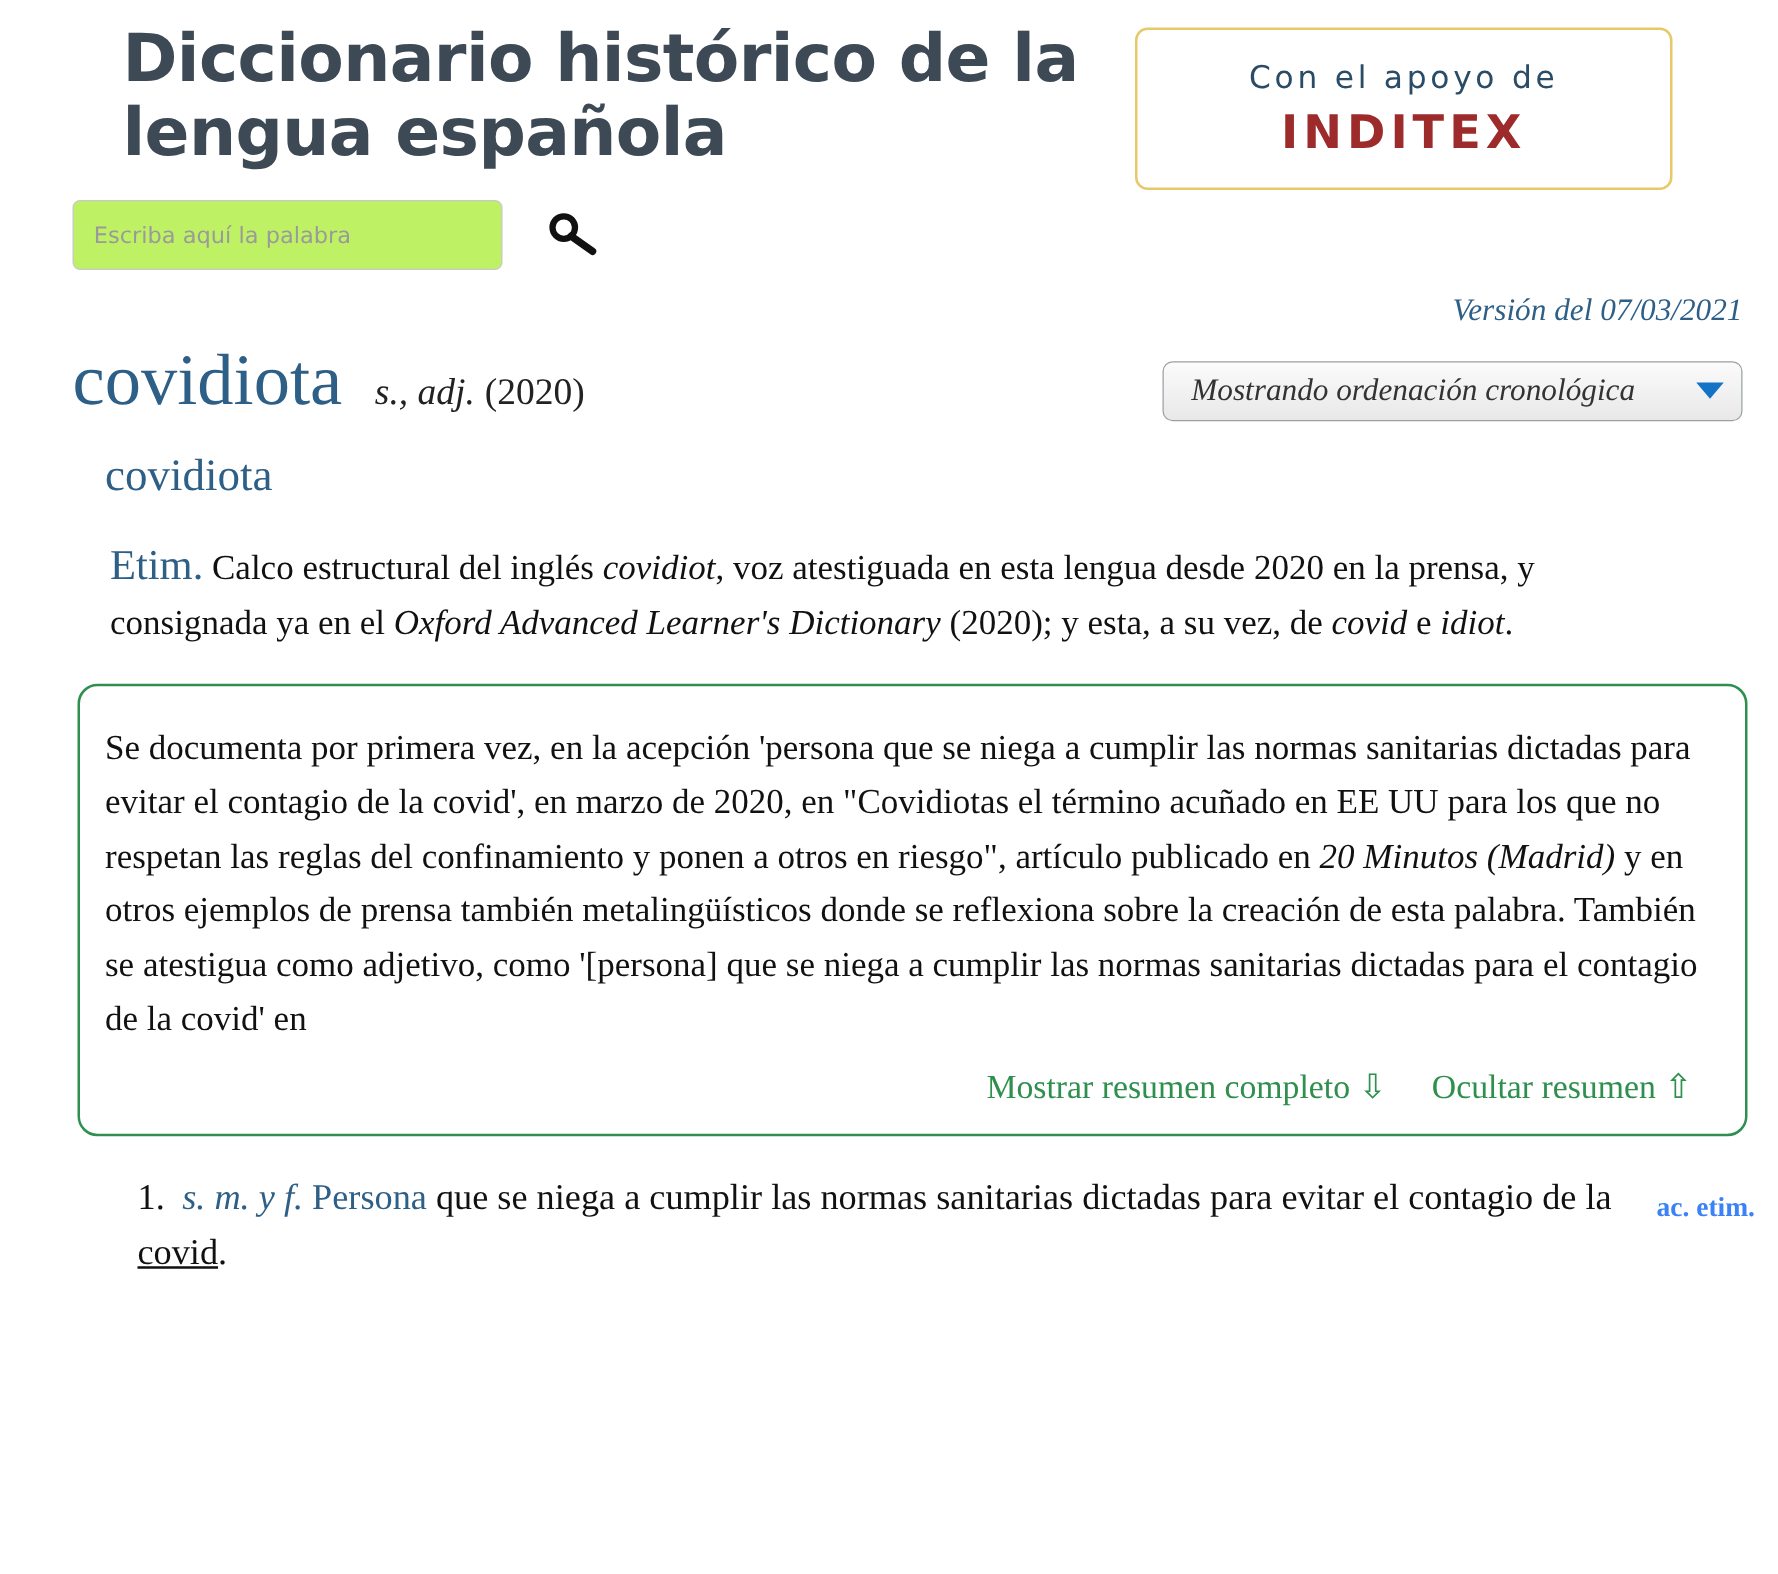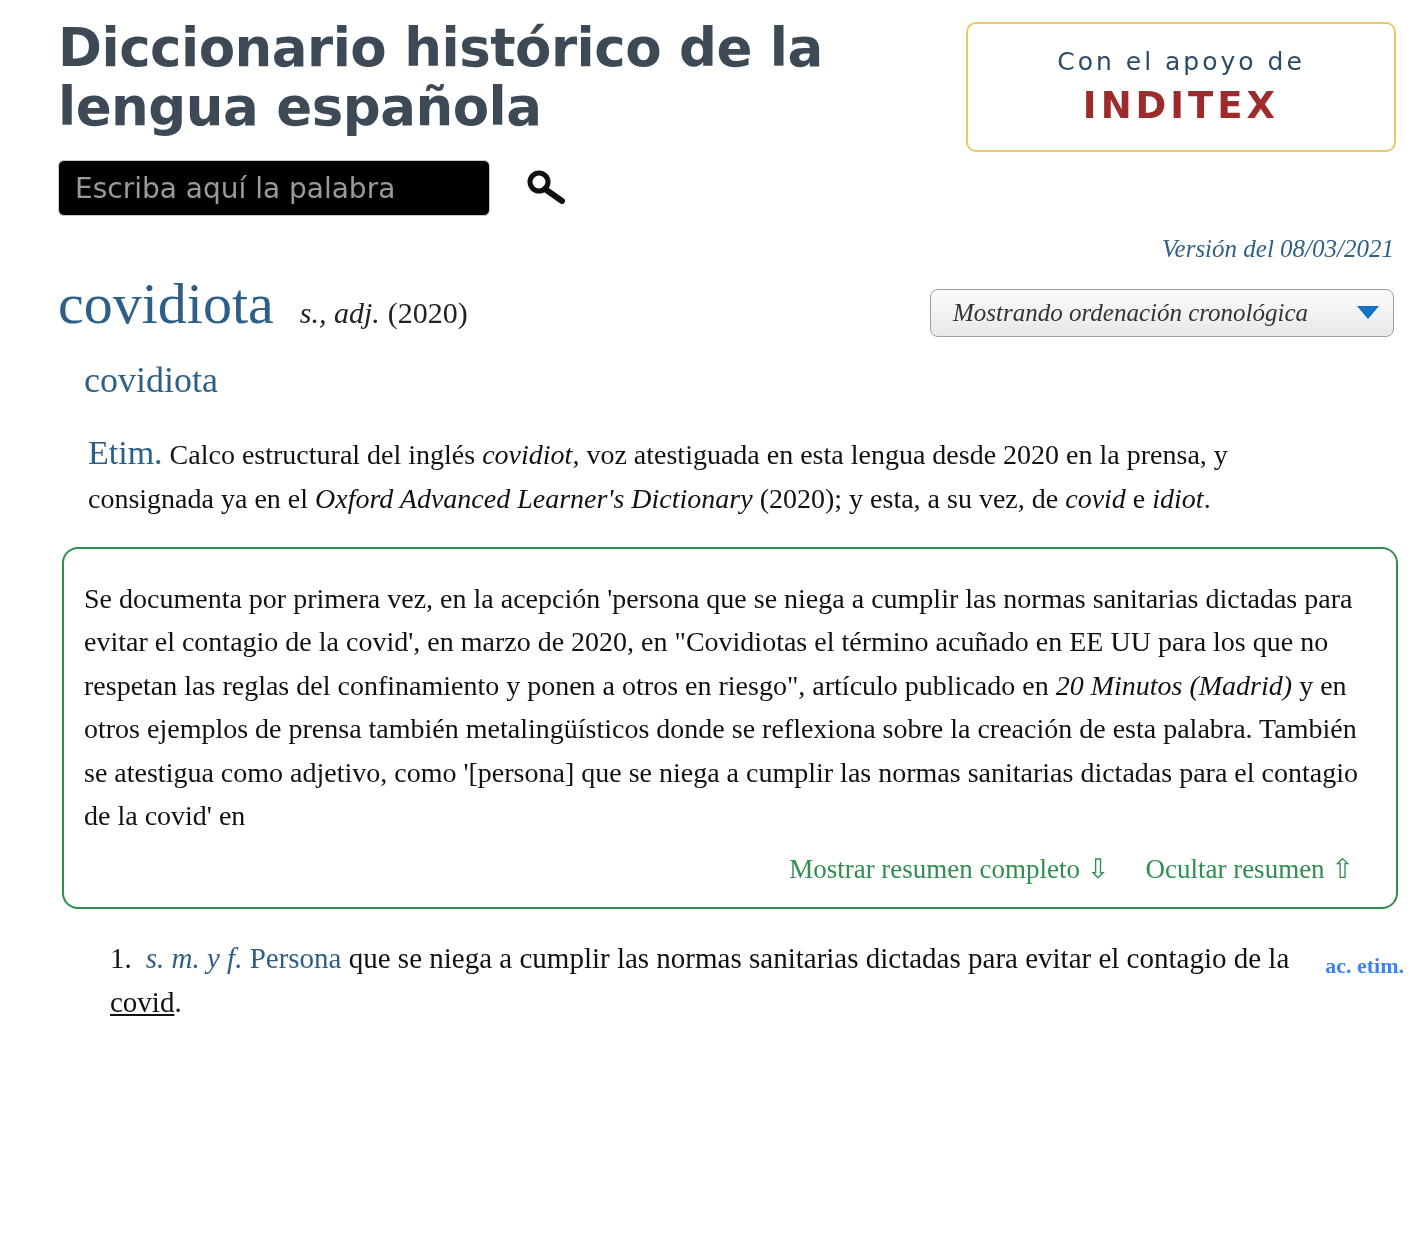--- a/index.html
+++ b/index.html
@@ -18,22 +18,22 @@
     width: 1422px;
     min-height: 1259px;
     padding: 0;
     overflow: hidden;
   }
 
   
   .header {
     display: flex;
     align-items: flex-start;
-    justify-content: space-between;
-    padding: 18px 26px 0 58px;
+    justify-content: center;
+    padding: 18px 44px 0 58px;
   }
   .site-title {
     font-family: "DejaVu Sans", sans-serif;
     font-weight: bold;
     font-size: 53px;
     line-height: 1.12;
     color: #3d4a55;
     letter-spacing: -0.5px;
     max-width: 790px;
     margin: 0;
@@ -66,29 +66,29 @@
     letter-spacing: 4px;
   }
 
   
   .search-row {
     display: flex;
     align-items: center;
     padding: 8px 0 0 58px;
   }
   .search-input {
-    width: 432px;
+    width: 344px;
     height: 56px;
     border: 1px solid #c8c8c8;
     border-radius: 6px;
     font-family: "DejaVu Sans", sans-serif;
-    font-size: 28px;
+    font-size: 18px;
     color: #6d6d6d;
     padding: 0 16px;
-    background: #000000;
+    background: #bef264;
     outline: none;
   }
   .search-input::placeholder { color: #9a9a9a; }
   .search-btn {
     margin-left: 34px;
     background: none;
     border: none;
     cursor: pointer;
     padding: 0;
     line-height: 0;
@@ -271,21 +271,21 @@
       <span>
         <svg width="44" height="40" viewBox="0 0 44 40">
           <circle cx="15" cy="14" r="9" fill="none" stroke="#111" stroke-width="5"></circle>
           <line x1="21" y1="21" x2="38" y2="33" stroke="#111" stroke-width="6" stroke-linecap="round"></line>
         </svg>
       </span>
     </button>
   </div>
 
   <div class="edition-info">
-    <div>Versión del 08/03/2021</div>
+    <div>Versión del 07/03/2021</div>
   </div>
 
   <div class="lemma-row">
     <div class="lemma-block">
       <span class="lemma">covidiota</span>
       <span class="lemma-cat">s., adj.</span>
       <span class="lemma-year">(2020)</span>
     </div>
     <div class="order-select">
       <span class="label">Mostrando ordenación cronológica</span>

